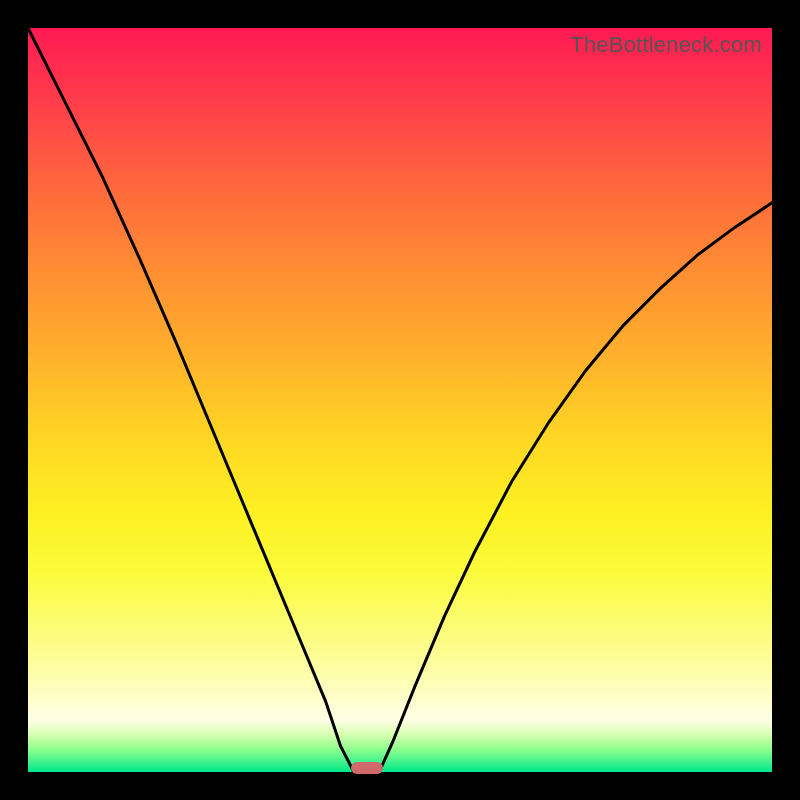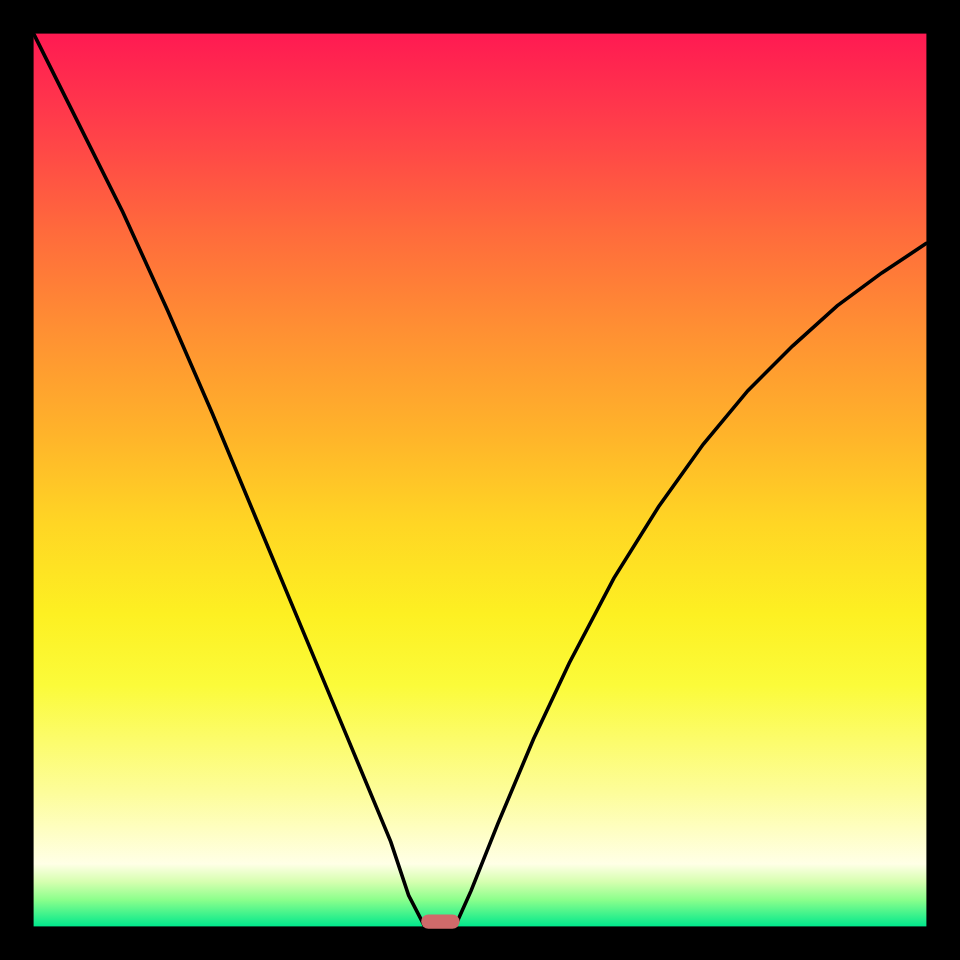--- a/index.html
+++ b/index.html
@@ -36,19 +36,20 @@
     width:32px;height:12px;
     background:#d06a6a;
     border-radius:6px;
   }
 </style>
 </head>
 <body>
 
 <div class="frame">
   <div class="plot">
+    <span class="watermark">TheBottleneck.com</span>
     <svg class="curve" viewBox="0 0 744 744" preserveAspectRatio="none">
       <path id="path-left" fill="none" stroke="#000" stroke-width="3" stroke-linecap="round" d="M0.0 0.0 L37.2 74.4 L74.4 148.8 L111.6 230.6 L148.8 316.2 L186.0 405.5 L223.2 494.8 L260.4 584.0 L297.6 673.3 L312.5 718.0 L325.9 744.0 "></path>
       <path id="path-right" fill="none" stroke="#000" stroke-width="3" stroke-linecap="round" d="M351.2 744.0 L364.6 714.2 L386.9 658.4 L416.6 587.8 L446.4 524.5 L483.6 453.8 L520.8 394.3 L558.0 342.2 L595.2 297.6 L632.4 260.4 L669.6 226.9 L706.8 199.4 L744.0 174.8 "></path>
     </svg>
     <div id="marker" class="marker" style="left: 322.52px; top: 734px;"></div>
   </div>
 </div>
 
 </body></html>

